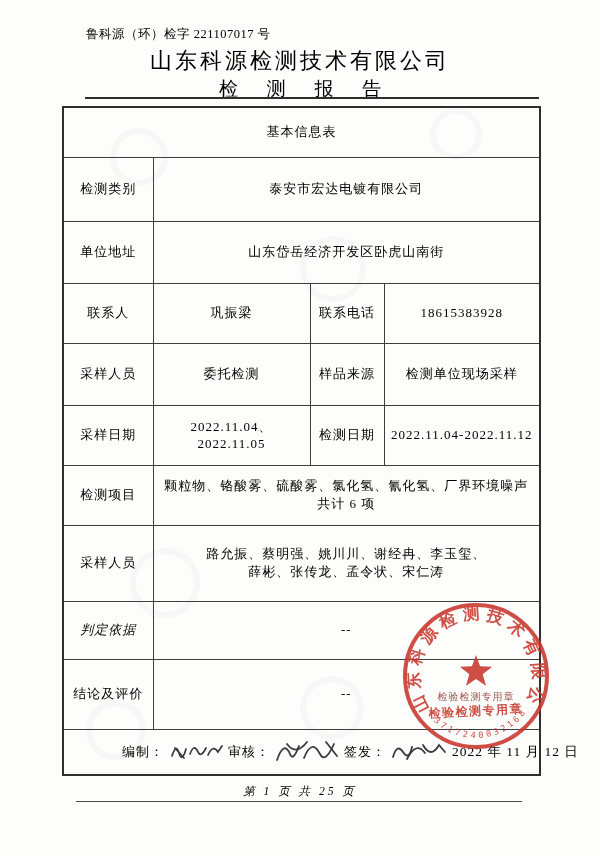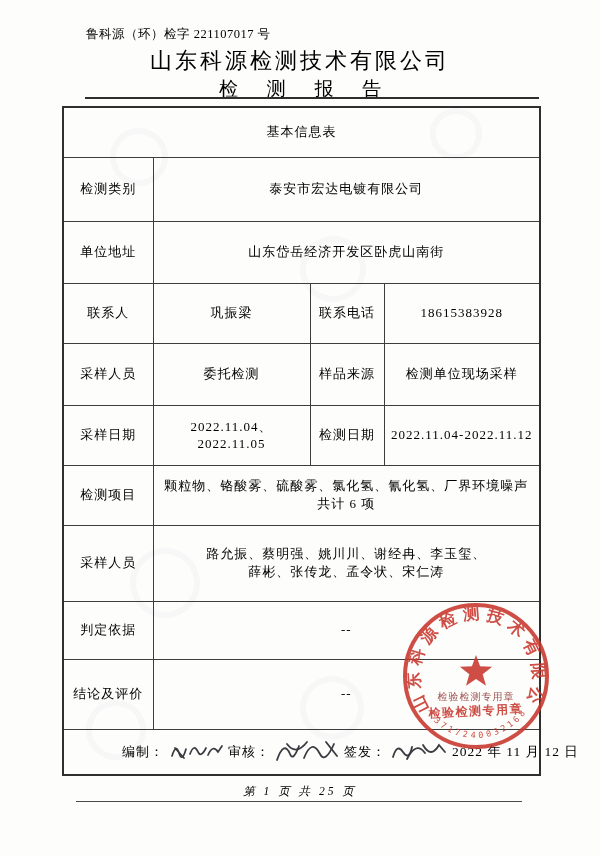--- a/index.html
+++ b/index.html
@@ -18,21 +18,21 @@
   .title-rule{position:absolute;left:85px;top:97px;width:454px;height:0;
     border-top:2px solid #2e2e2e;}
   
   table.info{position:absolute;left:62px;top:106px;width:477px;
     border-collapse:collapse;table-layout:fixed;}
   table.info td{border:1px solid #3d3d3d;text-align:center;vertical-align:middle;
     font-size:13px;padding:10px 4px;letter-spacing:1px;}
   table.info{border:2px solid #2f2f2f;}
   .r0{height:50px;} .r1{height:64px;} .r2{height:62px;} .r3{height:60px;}
   .r4{height:62px;} .r5{height:60px;} .r6{height:60px;} .r7{height:76px;margin-top:12px;}
-  .r8{height:58px;} .r9{height:70px;} .r10{height:46px;}
+  .r8{height:58px;font-style:italic;} .r9{height:70px;} .r10{height:46px;}
   .tbl-title{font-size:14px;letter-spacing:2px;}
   .sig-row-cell{padding:0 10px !important;}
   .sig-flex{display:flex;align-items:center;justify-content:flex-start;gap:2px;width:100%;margin-left:48px;}
   .sig-label{font-size:13px;white-space:nowrap;letter-spacing:1px;}
   .sig-svg{flex:0 0 auto;margin:0 2px;}
   .sig-date{margin-left:auto;font-size:13.5px;white-space:nowrap;letter-spacing:1px;}
   
   .stamp{position:absolute;left:396px;top:594px;width:160px;height:164px;
     opacity:.88;pointer-events:none;}
   

